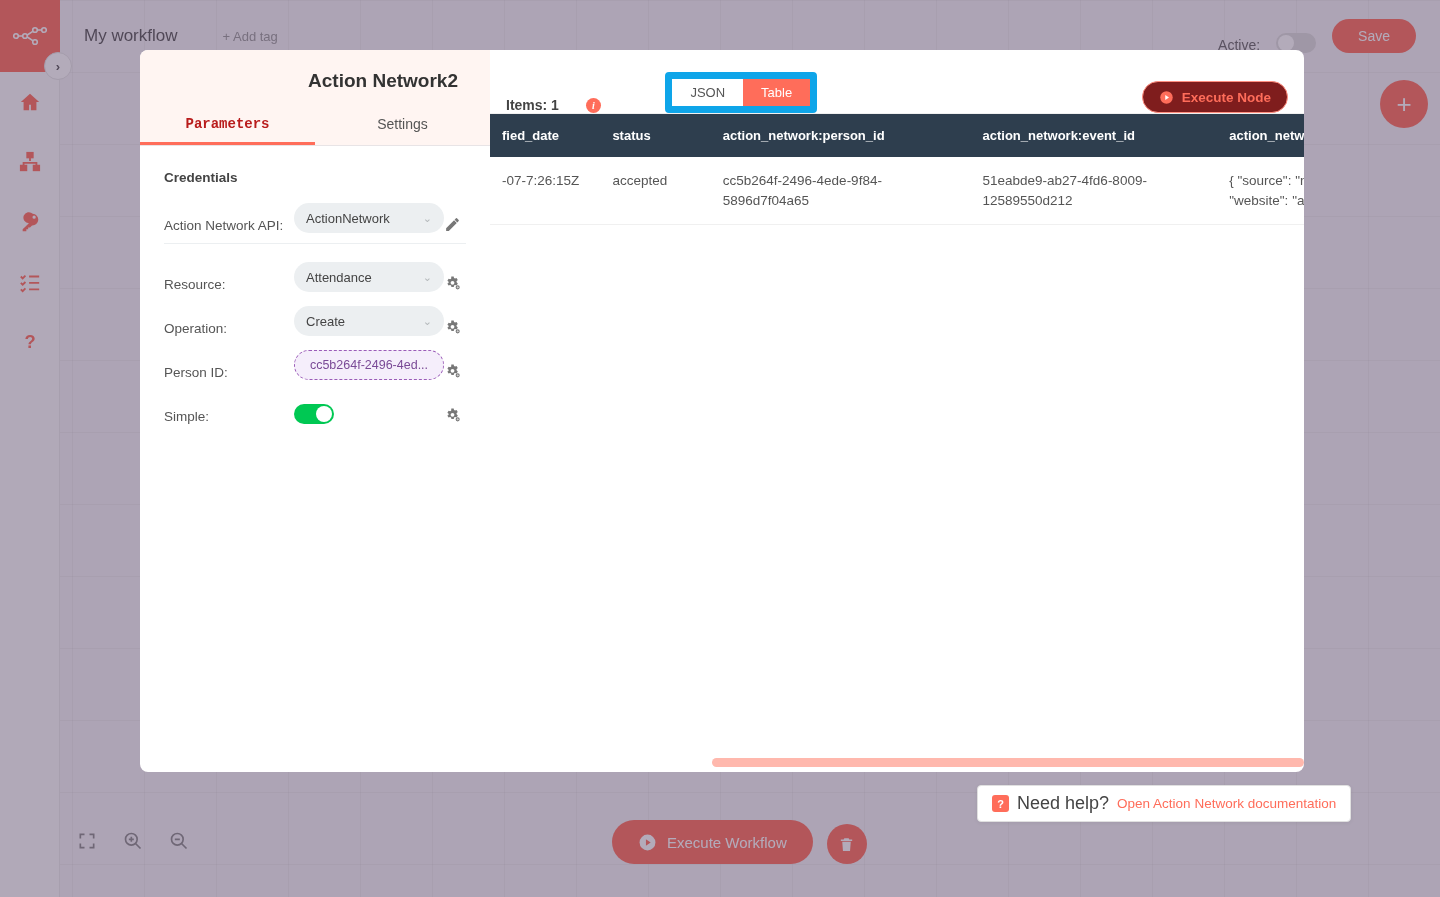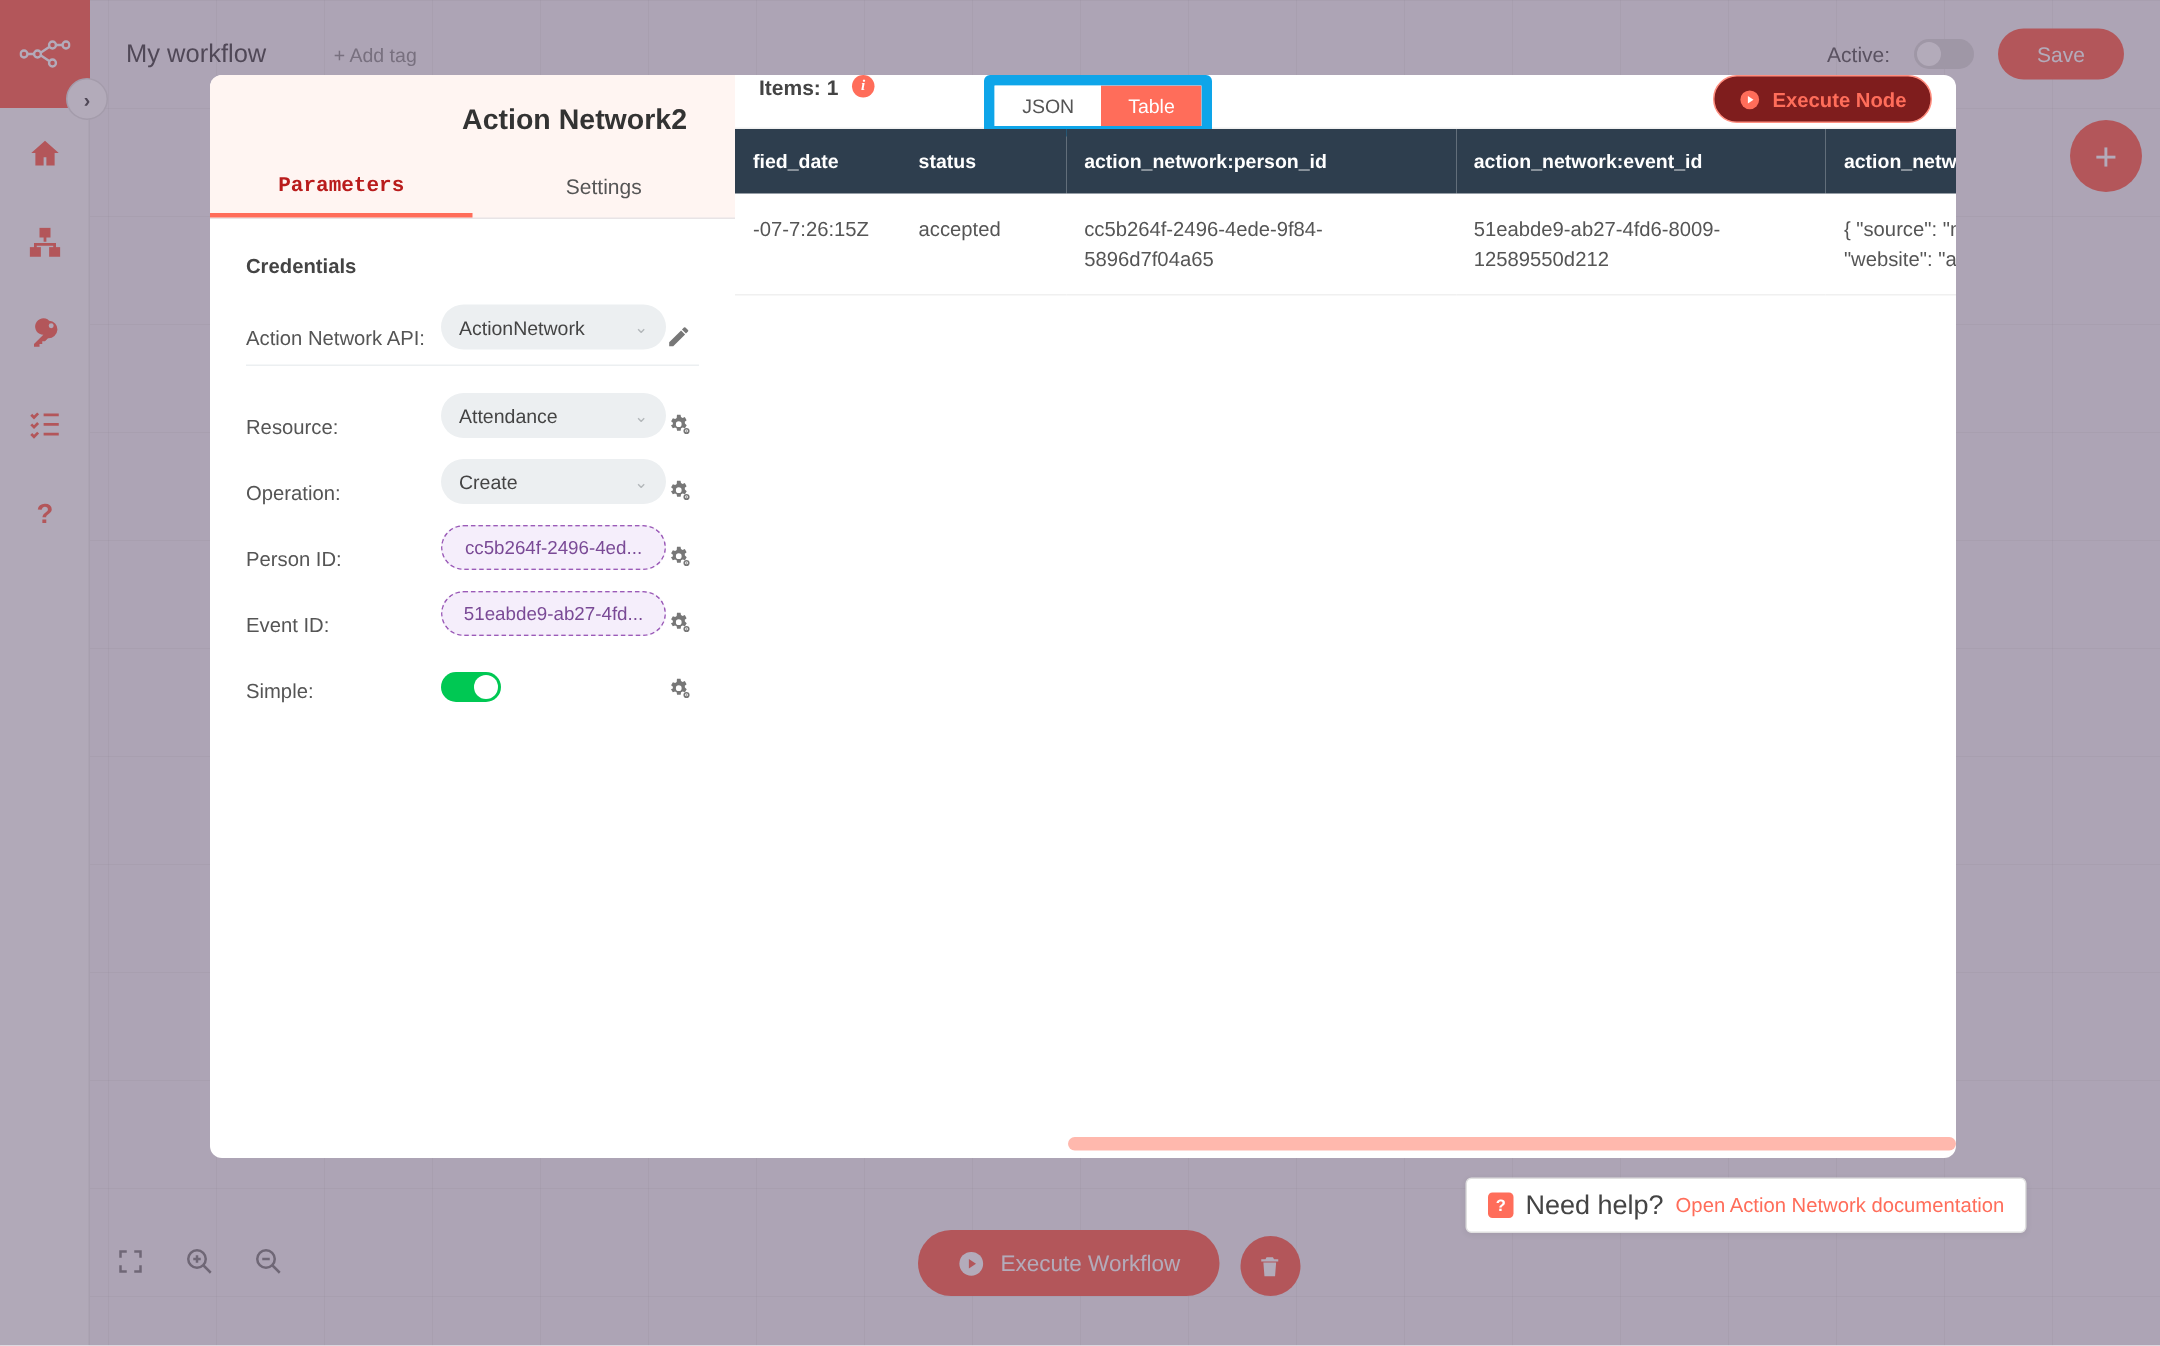--- a/index.html
+++ b/index.html
@@ -46,21 +46,21 @@
   }
 
   
   #topbar {
     position: absolute; left: 60px; top: 0; right: 0; height: 72px;
     display: flex; align-items: center; padding: 12px 24px;
   }
   #wf-name { font-size: 17px; color: #555; }
   #add-tag { font-size: 13px; color: #999; margin-left: 45px; }
   #topbar-right {
-    margin-left: auto; display: flex; align-items: center; gap: 16px;
+    margin-left: auto; display: flex; align-items: flex-end; gap: 16px;
   }
   #active-label { font-size: 14px; color: #666; }
   .switch-track {
     width: 40px; height: 20px; border-radius: 10px;
     background: #dcdcdc; position: relative;
   }
   .switch-track .knob {
     position: absolute; top: 2px; left: 2px;
     width: 16px; height: 16px; border-radius: 50%; background: #fff;
   }
@@ -173,22 +173,22 @@
   #cred-divider { border-top: 1px solid #eceff1; margin: 8px 0 14px 0; }
 
   
   #output-pane {
     flex: 1; background: #ffffff;
     border-radius: 0 8px 8px 0;
     display: flex; flex-direction: column; overflow: hidden;
     position: relative;
   }
   #output-toolbar {
-    height: 36px; display: flex; align-items: flex-start;
-    padding: 0 16px; border-bottom: 1px solid #f0f0f0;
+    height: 64px; display: flex; align-items: flex-end;
+    padding: 0 16px; border-bottom: 1px solid #f0f0f0; gap: 18px;
   }
   #items-count { font-size: 14px; font-weight: bold; color: #444; }
   #items-info {
     width: 15px; height: 15px; border-radius: 50%;
     background: #ff6d5a; color: #fff; font-size: 10px; font-weight: bold;
     display: flex; align-items: center; justify-content: center;
     margin-left: 9px; font-style: italic;
     font-family: "Liberation Serif", serif;
   }
   #view-toggle {
@@ -432,37 +432,20 @@
             <span class="icon-btn">
               <svg viewBox="0 0 24 24" fill="currentColor">
                 <path d="M10.3 2h3.4l.4 2.2 1.5.9 2.1-.8 1.7 2.9-1.7 1.5.1 1.7 1.7 1.5-1.7 2.9-2.1-.8-1.5.9-.4 2.2h-3.4l-.4-2.2-1.5-.9-2.1.8-1.7-2.9L6.4 11.4l.1-1.7L4.8 8.2l1.7-2.9 2.1.8 1.5-.9zM12 8.3a2.7 2.7 0 1 0 0 5.4 2.7 2.7 0 0 0 0-5.4z"></path>
                 <circle cx="19.3" cy="17.4" r="2.1" fill="none" stroke="currentColor" stroke-width="1.6"></circle>
                 <circle cx="19.3" cy="17.4" r="0.6"></circle>
               </svg>
             </span>
           </div>
         </div>
 
-        <div class="prow">
-          <div class="plabel">Event ID:</div>
-          <div class="pctl">
-            <div class="expr-box">
-              <span>51eabde9-ab27-4fd...</span>
-            </div>
-          </div>
-          <div class="prow-trail">
-            <span class="icon-btn">
-              <svg viewBox="0 0 24 24" fill="currentColor">
-                <path d="M10.3 2h3.4l.4 2.2 1.5.9 2.1-.8 1.7 2.9-1.7 1.5.1 1.7 1.7 1.5-1.7 2.9-2.1-.8-1.5.9-.4 2.2h-3.4l-.4-2.2-1.5-.9-2.1.8-1.7-2.9L6.4 11.4l.1-1.7L4.8 8.2l1.7-2.9 2.1.8 1.5-.9zM12 8.3a2.7 2.7 0 1 0 0 5.4 2.7 2.7 0 0 0 0-5.4z"></path>
-                <circle cx="19.3" cy="17.4" r="2.1" fill="none" stroke="currentColor" stroke-width="1.6"></circle>
-                <circle cx="19.3" cy="17.4" r="0.6"></circle>
-              </svg>
-            </span>
-          </div>
-        </div>
 
         <div class="prow" style="margin-top:10px;">
           <div class="plabel">Simple:</div>
           <div class="pctl">
             <div class="switch-track on">
               <div class="knob"></div>
             </div>
           </div>
           <div class="prow-trail">
             <span class="icon-btn">

